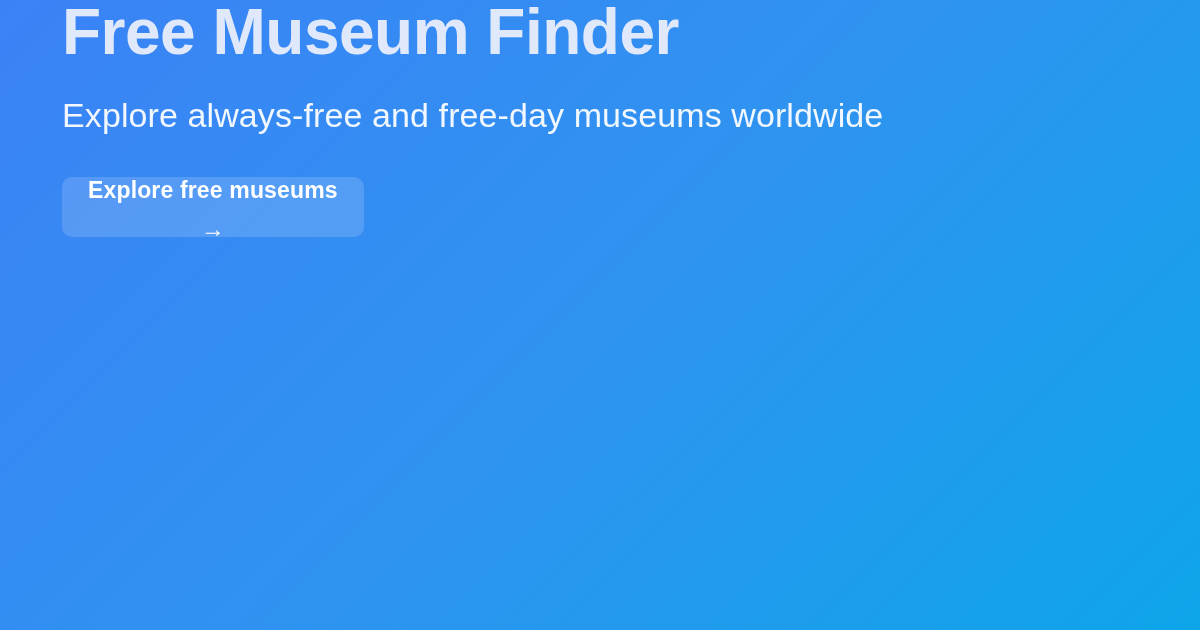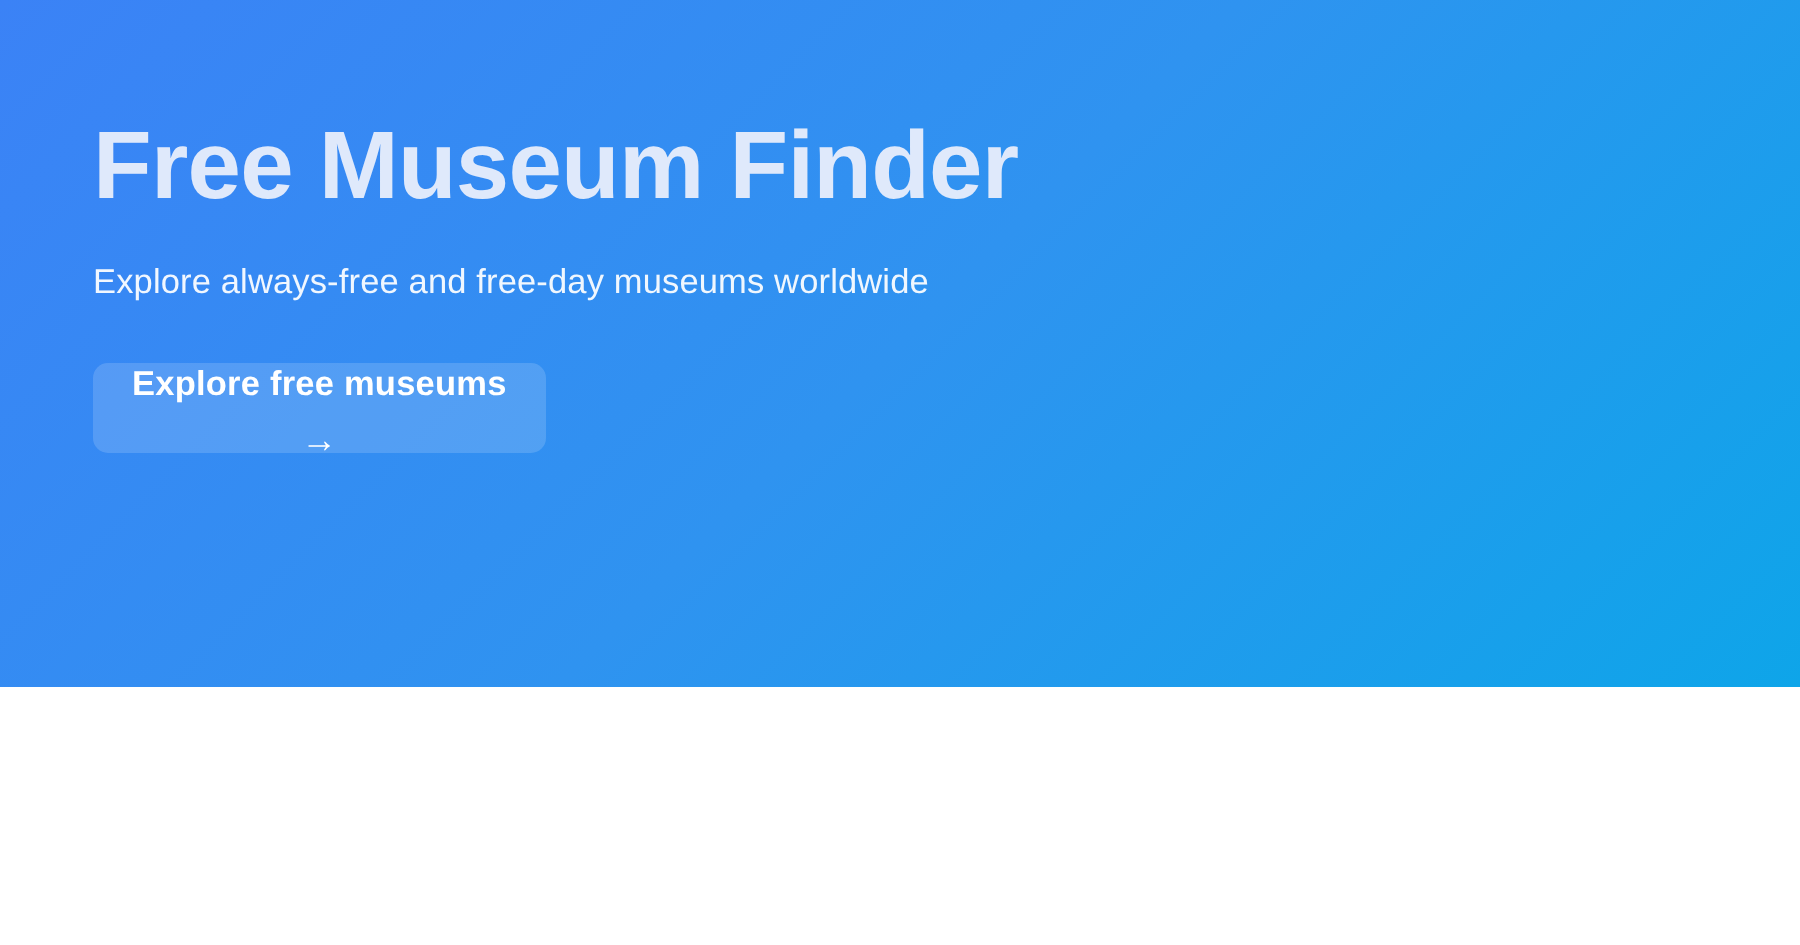--- a/index.html
+++ b/index.html
@@ -12,41 +12,41 @@
     height: 630px;
     overflow: hidden;
     font-family: "Liberation Sans", "DejaVu Sans", sans-serif;
     -webkit-font-smoothing: antialiased;
   }
 
   .og-card {
     position: relative;
     box-sizing: border-box;
     width: 1200px;
-    height: 458px;
+    height: 630px;
     background: linear-gradient(135deg, #3b82f6 0%, #2f93f0 50%, #0ea5e9 100%);
     display: flex;
     flex-direction: column;
-    justify-content: center;
+    justify-content: flex-start;
     padding: 0 0 78px 62px;
   }
 
   .hero-title {
     margin: 0;
     font-size: 64px;
     font-weight: 700;
     line-height: 1.0;
     letter-spacing: -0.5px;
     color: #dfe9fb;
     white-space: nowrap;
   }
 
   .hero-subtitle {
     margin: 32px 0 0 0;
-    font-size: 23px;
+    font-size: 34px;
     font-weight: 400;
     line-height: 1.15;
     letter-spacing: 0.1px;
     color: rgba(255, 255, 255, 0.93);
     white-space: nowrap;
   }
 
   .cta-row {
     margin-top: 42px;
     display: flex;

